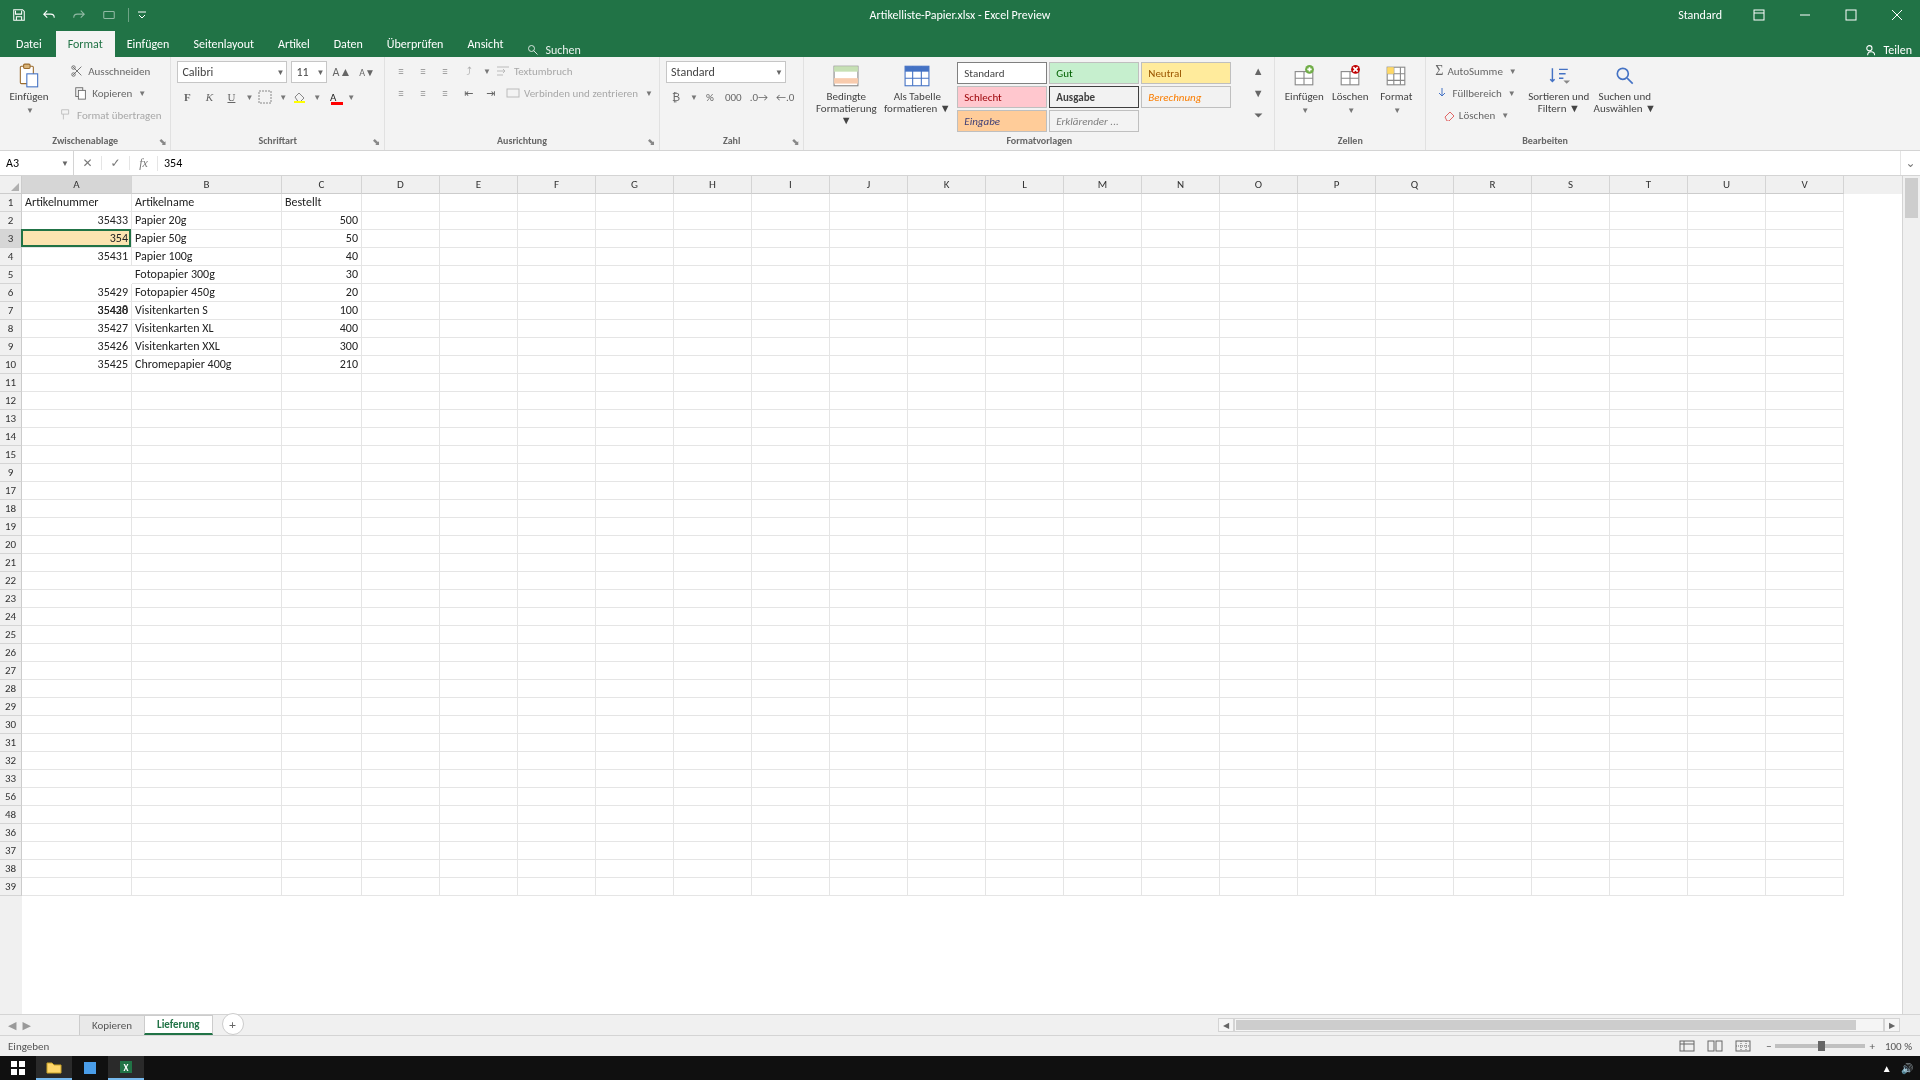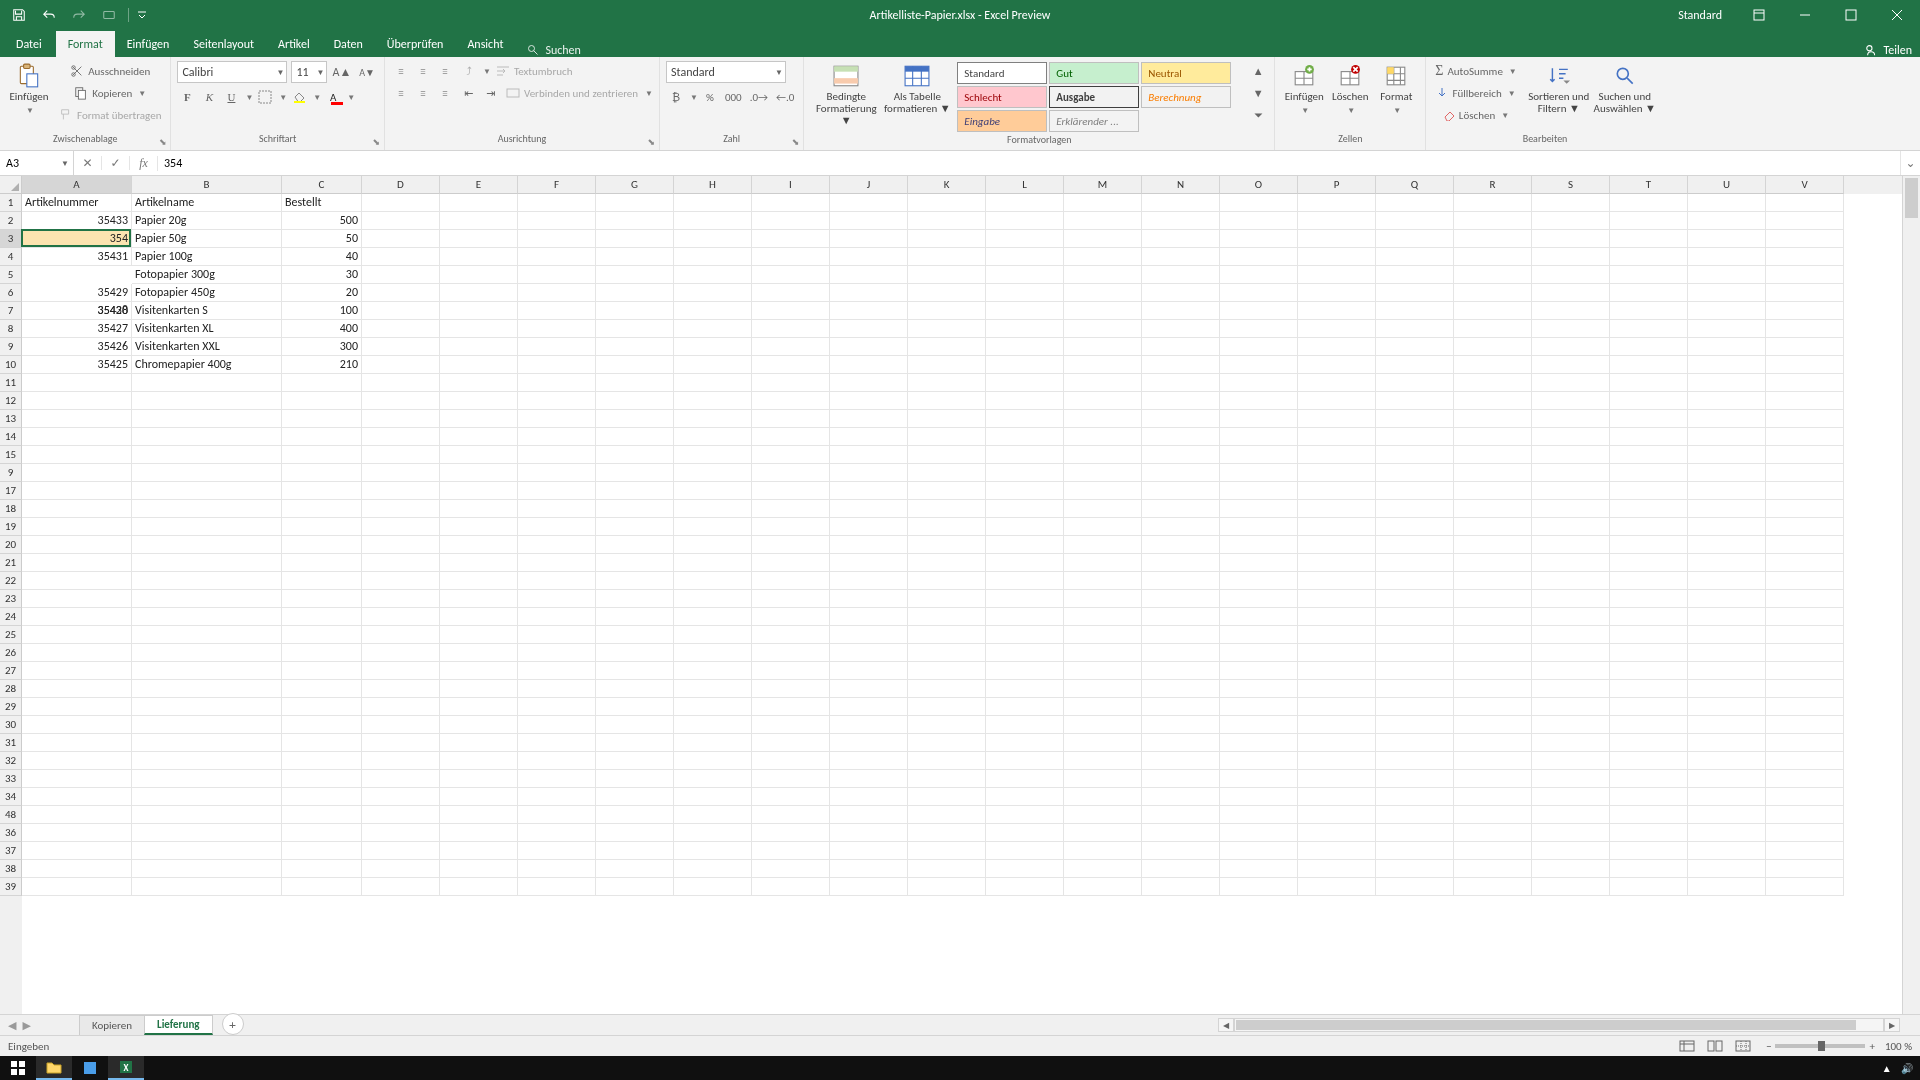--- a/index.html
+++ b/index.html
@@ -21,21 +21,21 @@
 .tab { padding: 6px 12px 6px; cursor: pointer; }
 .tab.file { padding-left: 14px; padding-right: 14px; }
 .tab.active { background: #f3f3f3; color: #217346; }
 .tabs-right { margin-left: auto; display: flex; align-items: center; padding-right: 8px; gap: 4px; }
 .search-tab { display: flex; align-items: center; gap: 6px; margin-left: 12px; opacity: 0.9; }
 
 
 .ribbon { height: 94px; background: #f3f3f3; border-bottom: 1px solid #d4d4d4; display: flex; font-size: 11px; color: #444; }
 .rgroup { border-right: 1px solid #e1e1e1; height: 100%; display: flex; flex-direction: column; }
 .rgroup-body { flex: 1; display: flex; align-items: flex-start; padding: 4px 6px 0; }
-.rgroup-title { height: 18px; font-size: 10px; color: #666; text-align: center; display:flex; justify-content:center; position: relative; padding-bottom: 2px;}
+.rgroup-title { height: 18px; font-size: 10px; color: #666; text-align: center; display:flex; align-items:center; justify-content:center; position: relative; padding-bottom: 2px; font-weight: bold;}
 .rgroup-title .launcher { position: absolute; right: 4px; bottom: 3px; font-size: 9px; color: #888; }
 
 .bigbtn { display: flex; flex-direction: column; align-items: center; justify-content: flex-start; width: 46px; padding-top: 2px; gap: 2px; }
 .bigbtn .ic { width: 30px; height: 26px; display: inline-flex; align-items: center; justify-content: center; }
 .bigbtn .lbl { font-size: 11px; text-align: center; line-height: 12px; }
 
 .hstack { display: flex; flex-direction: column; gap: 2px; }
 .hline { display: flex; align-items: center; gap: 2px; }
 .smbtn { height: 20px; min-width: 20px; padding: 0 3px; display: inline-flex; align-items: center; justify-content: center; gap: 4px; color: #666; }
 .smbtn.disabled { color: #a8a8a8; }
@@ -568,21 +568,21 @@
       <div class="rh">24</div>
       <div class="rh">25</div>
       <div class="rh">26</div>
       <div class="rh">27</div>
       <div class="rh">28</div>
       <div class="rh">29</div>
       <div class="rh">30</div>
       <div class="rh">31</div>
       <div class="rh">32</div>
       <div class="rh">33</div>
-      <div class="rh">34</div>
+      <div class="rh">56</div>
       <div class="rh">48</div>
       <div class="rh">36</div>
       <div class="rh">37</div>
       <div class="rh">38</div>
       <div class="rh">39</div>
     </div>
   <div class="cells" id="cells">
       <div class="crow">
         <div class="cc" style="width: 110px;">Artikelnummer</div>
         <div class="cc" style="width: 150px;">Artikelname</div>

